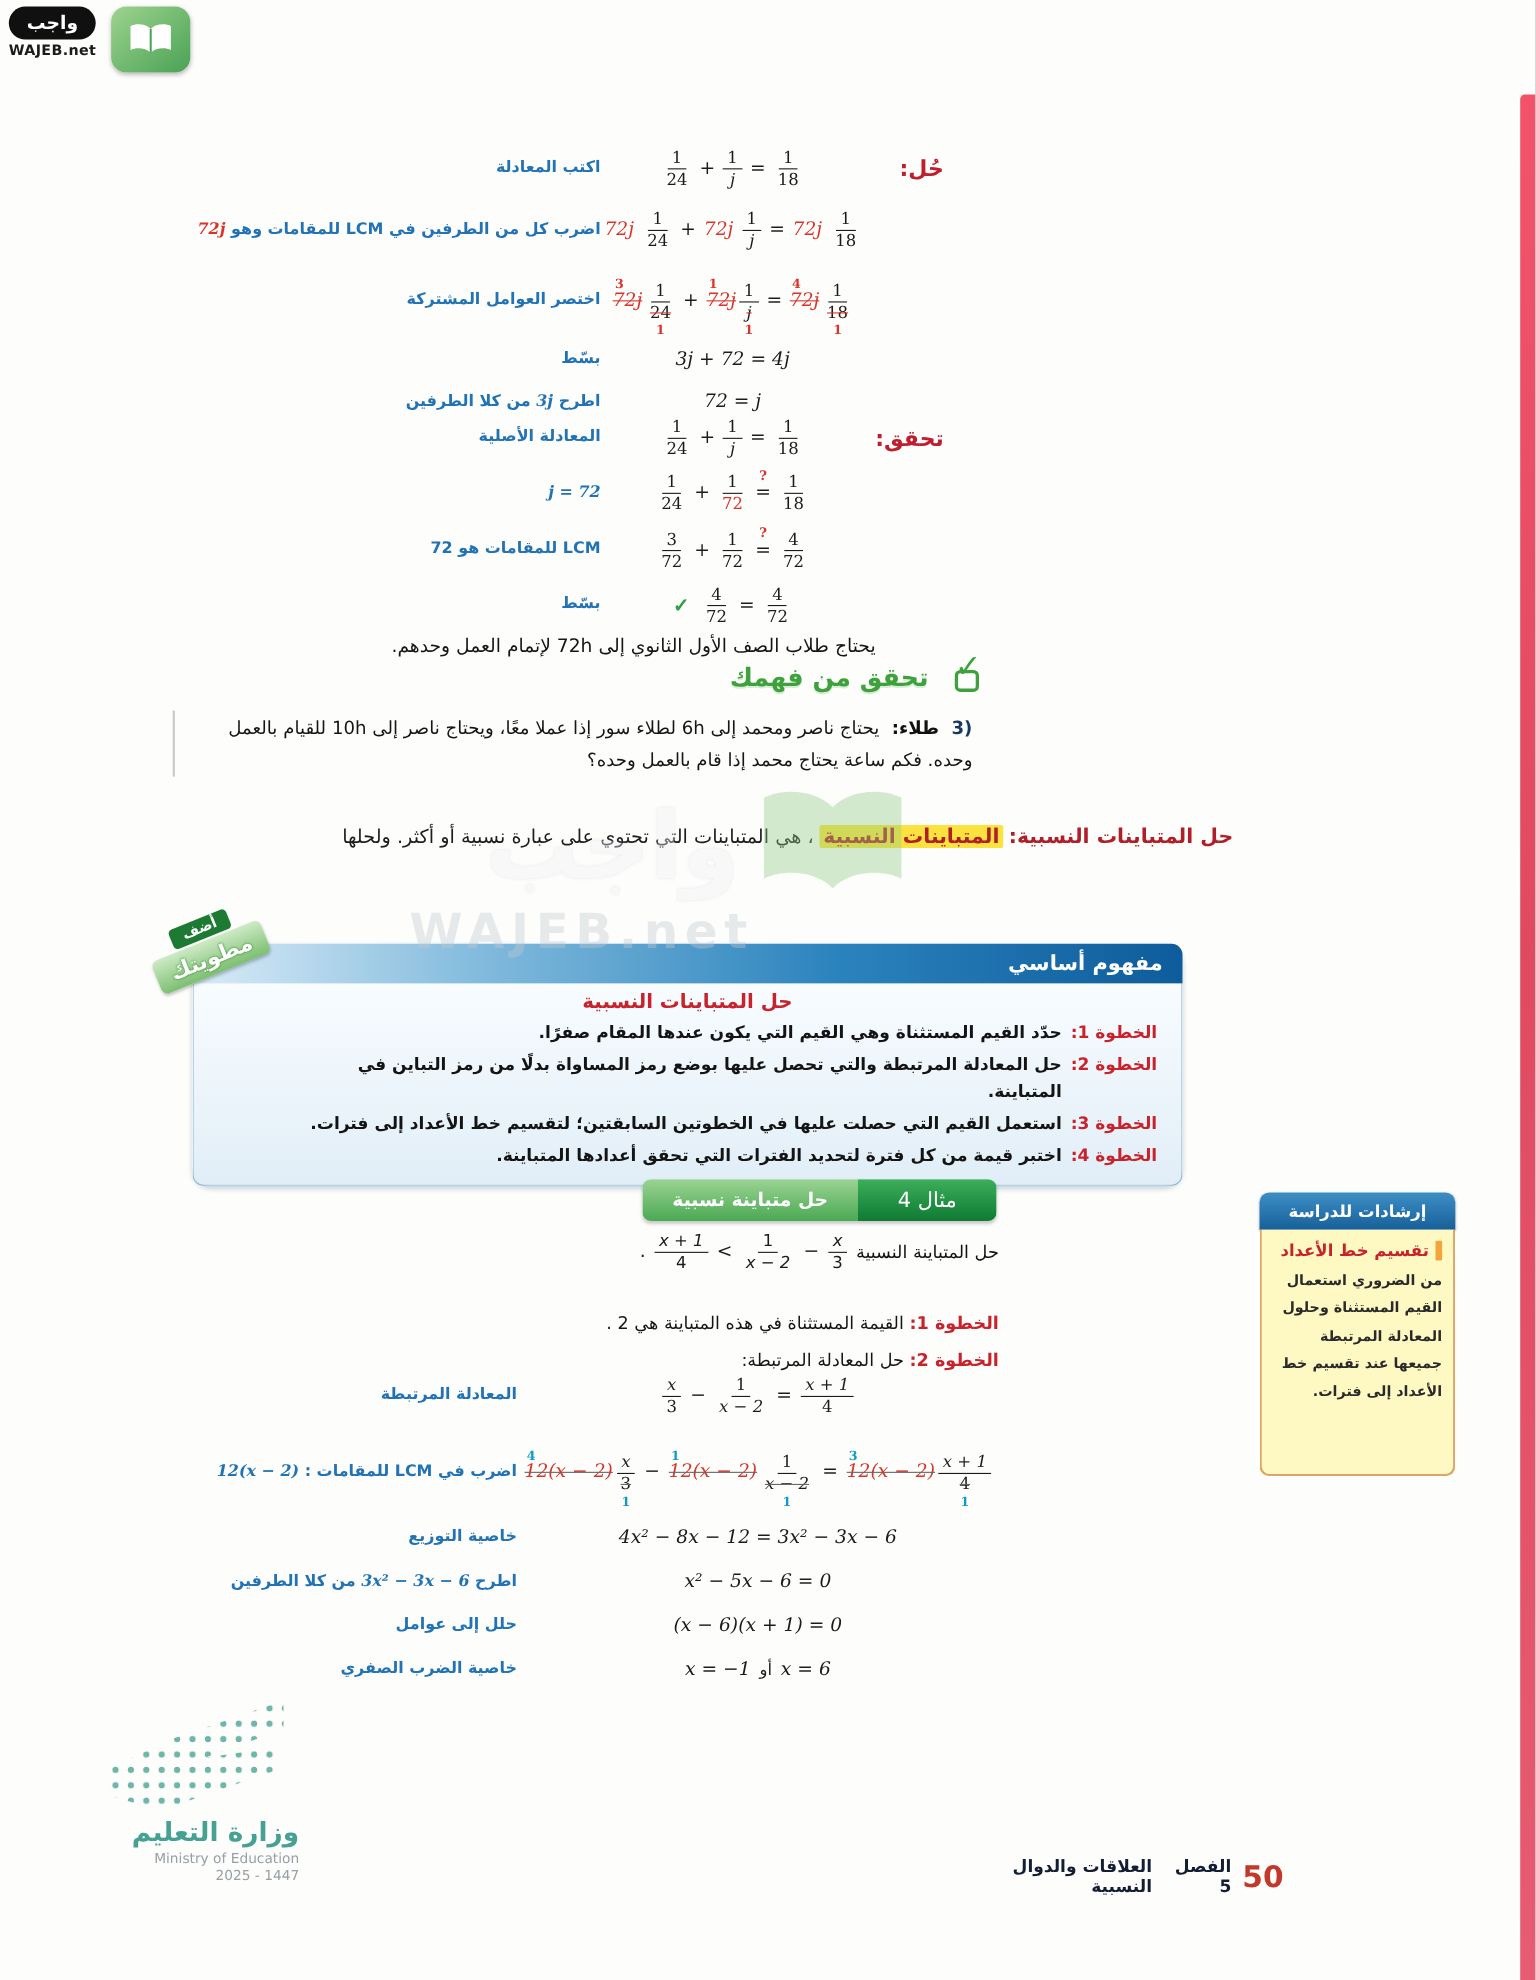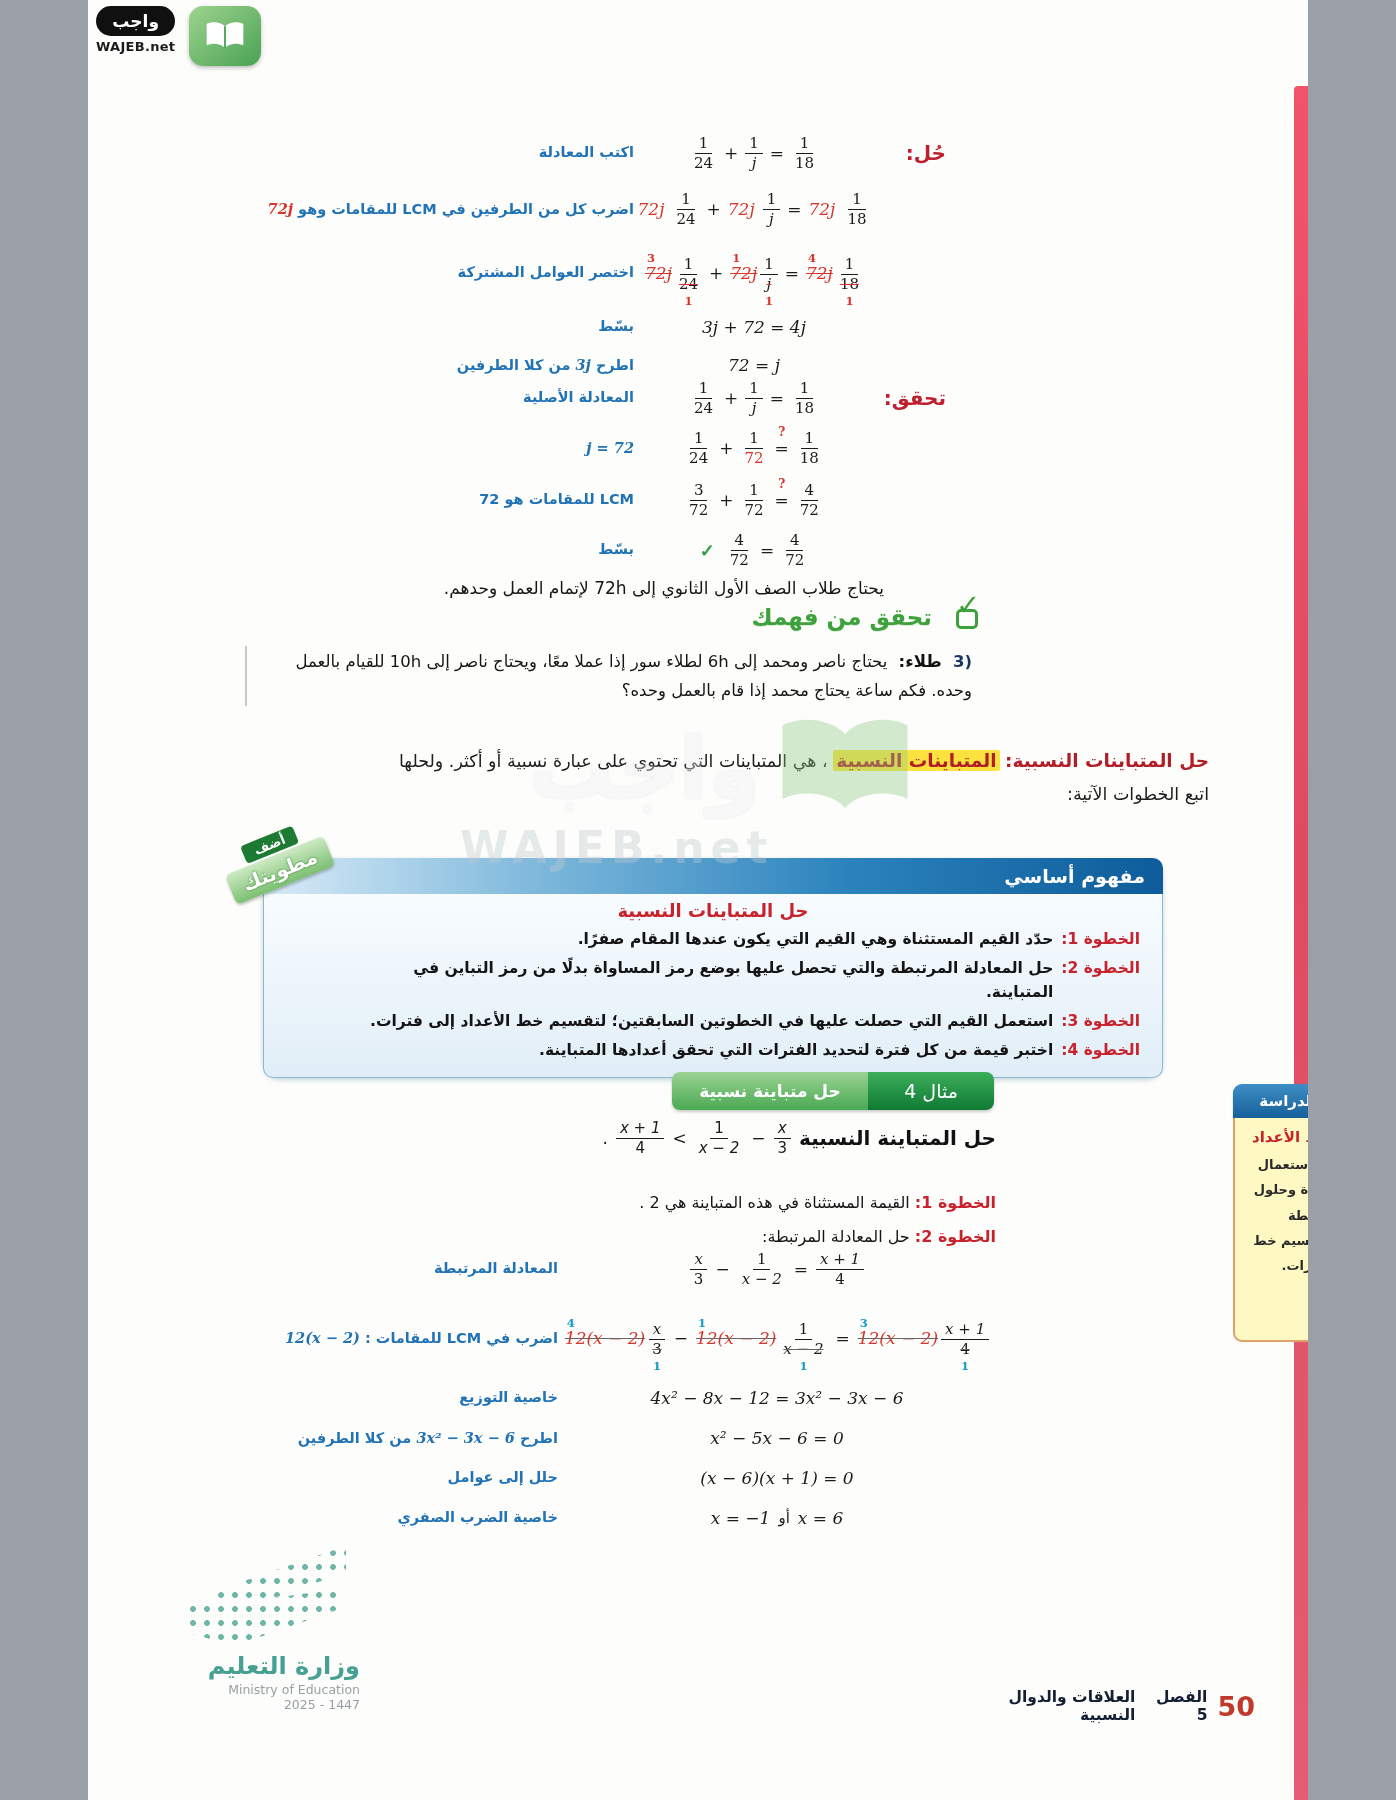--- a/index.html
+++ b/index.html
@@ -1,17 +1,17 @@
 <!DOCTYPE html>
 <html lang="ar" dir="rtl"><head>
 <meta charset="utf-8">
 <style>
 *{margin:0;padding:0;box-sizing:border-box}
 body{background:#9aa0a6;font-family:"DejaVu Sans",sans-serif}
-.page{position:relative;width:1220px;height:1800px;margin:0 auto;background:#fdfdfb;overflow:hidden;direction:rtl;color:#1b1b1b}
+.page{position:relative;width:1396px;height:1800px;margin:0 auto;background:#fdfdfb;overflow:hidden;direction:rtl;color:#1b1b1b}
 
 .edge-band{position:absolute;right:0;top:86px;width:14px;height:1714px;background:linear-gradient(180deg,#f2536b 0%,#e04a61 45%,#e65c72 100%);border-radius:4px 0 0 0}
 
 .brand{position:absolute;left:8px;top:6px;display:flex;direction:ltr;align-items:flex-start;gap:14px}
 .brand-pill{background:#101010;color:#fff;font-weight:bold;font-size:17px;padding:5px 16px;border-radius:17px;text-align:center}
 .brand-net{font-weight:bold;font-size:13px;color:#1b1b1b;margin-top:3px;letter-spacing:.3px;text-align:center}
 .brand-book{width:72px;height:60px;border-radius:14px;background:linear-gradient(140deg,#9ed38f,#49a254);display:flex;align-items:center;justify-content:center;box-shadow:0 2px 4px rgba(0,0,0,.25)}
 
 .worksec{position:absolute;left:150px;width:708px}
 #solve-sec{top:126px}
@@ -74,21 +74,21 @@
 
 .ribbon{position:absolute;left:128px;top:834px;width:120px;transform:rotate(-22deg);display:flex;flex-direction:column;align-items:center;gap:2px;z-index:4}
 .ribbon-top{background:#1d7a33;color:#fff;font-weight:bold;font-size:13px;padding:2px 12px;border-radius:4px}
 .ribbon-main{background:linear-gradient(#cdeac4,#7cbf72);color:#fff;font-weight:bold;font-size:20px;padding:4px 14px;border-radius:6px;text-shadow:0 0 2px #4f9a48,0 0 2px #4f9a48;box-shadow:0 2px 3px rgba(0,0,0,.25)}
 
 .ex-head{position:absolute;left:584px;top:1072px;width:322px;height:38px;display:flex;border-radius:8px;overflow:hidden;box-shadow:0 2px 3px rgba(0,0,0,.2)}
 .ex-badge{width:126px;background:linear-gradient(#3dae5b,#0e7a33);color:#fff;font-weight:normal;font-size:19px;display:flex;align-items:center;justify-content:center}
 .ex-sub{flex:1;background:linear-gradient(#9bd393,#4aa953);color:#fff;font-weight:bold;font-size:17px;display:flex;align-items:center;justify-content:center}
 
 .ex-intro{position:absolute;left:470px;top:1120px;width:438px;display:flex;align-items:center;gap:8px;font-size:17px}
-.ex-intro-text{font-weight:bold;color:#111;font-size:20px}
+.ex-intro-text{font-weight:normal;color:#111;font-size:16px}
 .imath{direction:ltr;font-family:"DejaVu Serif",serif}
 .ex-steps{position:absolute;left:420px;top:1186px;width:488px;font-size:16px;line-height:2.1;color:#151515;text-align:right}
 .red-label{color:#c8232c;font-weight:bold}
 
 .ex-math{position:absolute;left:150px;top:1240px;width:758px}
 .xrow{display:flex;align-items:center}
 .weq2{width:438px;direction:ltr;display:flex;justify-content:center;align-items:center;gap:8px;font-family:"DejaVu Serif",serif;font-size:17px}
 .wann2{flex:1;padding-left:6px;color:#2173b6;font-weight:bold;font-size:14.5px;text-align:right;line-height:1.5}
 .xh58{min-height:58px}.xh80{min-height:80px}.xh40{min-height:40px}
 
@@ -338,21 +338,20 @@
     <span class="ptag">طلاء:</span>
     <span>يحتاج ناصر ومحمد إلى 6h لطلاء سور إذا عملا معًا، ويحتاج ناصر إلى 10h للقيام بالعمل وحده. فكم ساعة يحتاج محمد إذا قام بالعمل وحده؟</span>
   </p>
 
   <div class="sect-head">
     <p>
       <span class="sect-lead">حل المتباينات النسبية:</span>
       <span class="sect-hl">المتباينات النسبية</span>
       <span>، هي المتباينات التي تحتوي على عبارة نسبية أو أكثر. ولحلها</span>
     </p>
-    <p>اتبع الخطوات الآتية:</p>
   </div>
 
   <section class="concept">
     <div class="concept-head">
       <span class="concept-badge">مفهوم أساسي</span>
     </div>
     <div class="concept-body">
       <div class="concept-title">حل المتباينات النسبية</div>
       <div class="cstep">
           <span class="cstep-label">الخطوة 1:</span>

